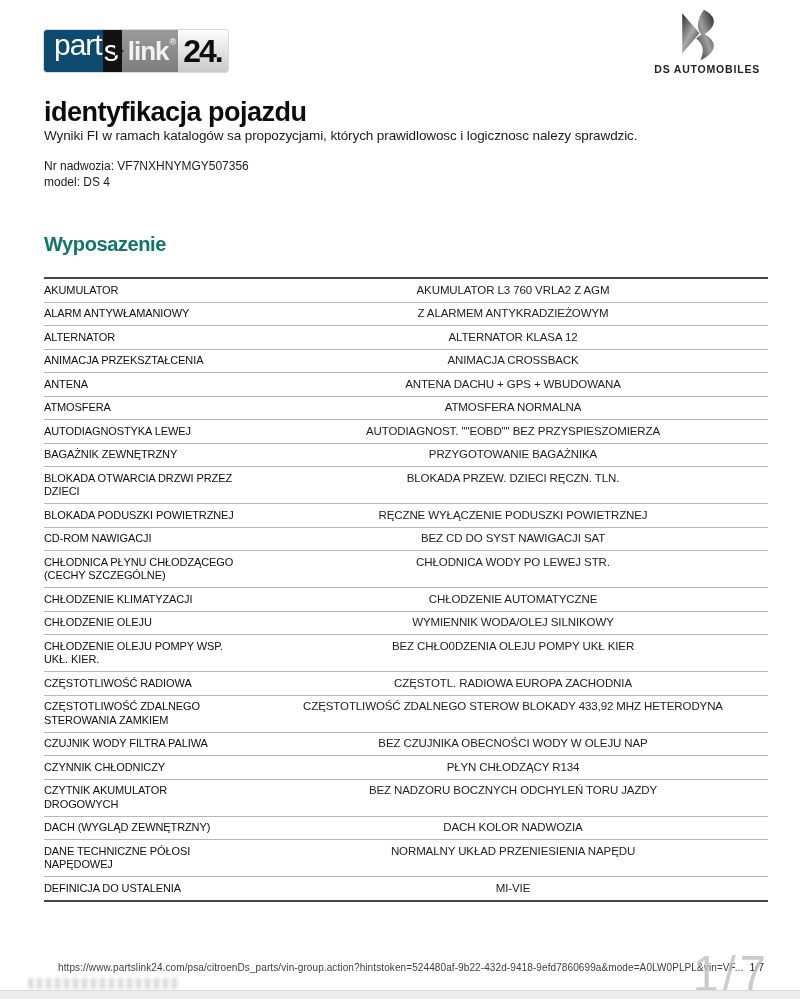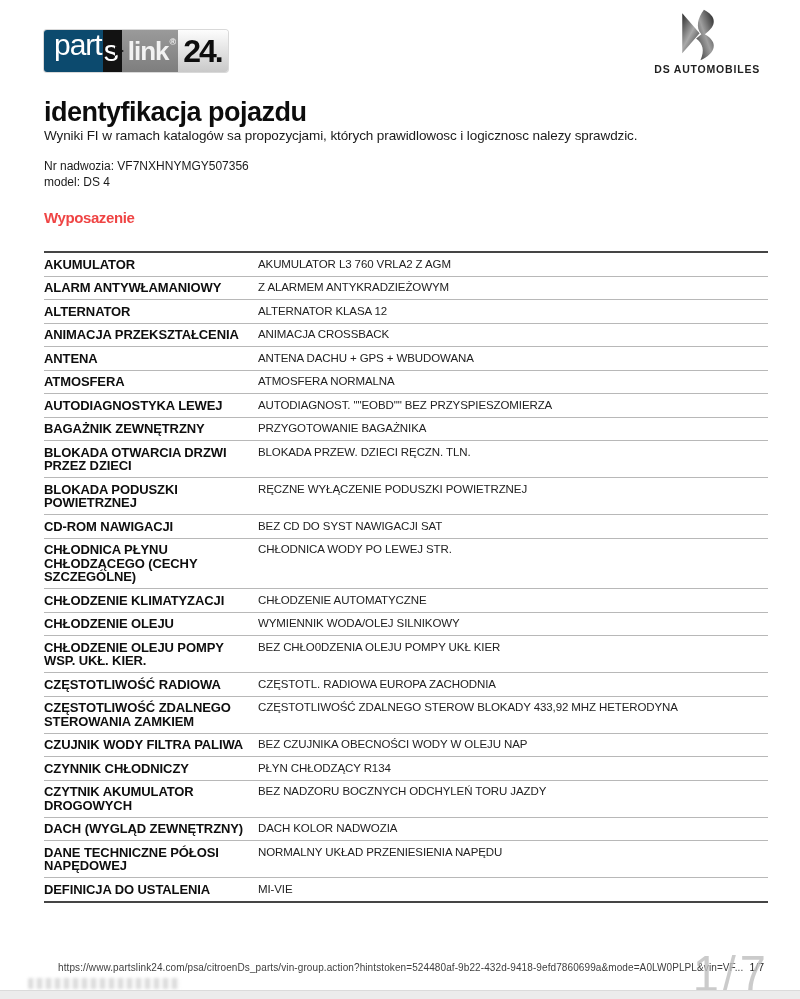--- a/index.html
+++ b/index.html
@@ -19,28 +19,28 @@
 
   .brand { position:absolute; right:40px; top:8px; width:126px; text-align:right; }
   .brand svg { width:52px; height:54px; display:block; margin:0 auto; }
   .brand-name { margin-top:1px; font-size:10.5px; font-weight:bold; letter-spacing:0.8px; color:#1f1f1f; white-space:nowrap; }
 
   
   .content { position:absolute; left:44px; right:32px; top:96px; }
   .page-title { font-size:27px; font-weight:bold; letter-spacing:-0.5px; color:#0c0c0c; line-height:32px; }
   .disclaimer { font-size:13.5px; color:#1a1a1a; letter-spacing:-0.1px; }
   .vin-block { margin-top:15px; font-size:12px; line-height:16px; color:#1a1a1a; }
-  .section-heading { margin-top:15px; font-size:15px; font-weight:bold; letter-spacing:-0.4px; color:#ef4444; line-height:26px; }
+  .section-heading { margin-top:41px; font-size:20px; font-weight:bold; letter-spacing:-0.4px; color:#0f766e; line-height:26px; }
 
   
   .equip-table { margin-top:20px; width:724px; border-top:2px solid #454545; border-bottom:2px solid #454545; }
   .equip-row { display:flex; align-items:flex-start; padding:4.5px 0; border-bottom:1px solid #b8b8b8; }
   .equip-row:last-child { border-bottom:none; }
-  .equip-label { flex:0 0 214px; padding-right:14px; font-weight:bold; font-size:13px; line-height:13.5px; letter-spacing:-0.1px; color:#0e0e0e; }
-  .equip-value { flex:1; font-size:11.5px; line-height:13.5px; letter-spacing:-0.1px; color:#222; }
+  .equip-label { flex:0 0 214px; padding-right:14px; font-weight:normal; font-size:11px; line-height:13.5px; letter-spacing:-0.1px; color:#0e0e0e; }
+  .equip-value { flex:1; font-size:11.5px; line-height:13.5px; letter-spacing:-0.1px; color:#222;text-align:center; }
 
   
   .footer-url { position:absolute; left:30px; bottom:26px; font-size:10px; color:#3e3e3e; letter-spacing:0.1px; white-space:nowrap;padding-left:28px; }
   .footer-page { position:absolute; right:36px; bottom:26px; font-size:10.5px; color:#222; }
   .watermark-17 { position:absolute; right:30px; bottom:0px; font-size:47px; line-height:50px; color:#bfbfbf; opacity:0.8; font-weight:300; letter-spacing:4px; transform:scaleY(1.05); }
   .smudge { position:absolute; left:28px; bottom:10px; width:152px; height:11px; border-radius:2px; opacity:0.55; filter:blur(1.6px);
             background:repeating-linear-gradient(90deg, rgba(140,140,140,.55) 0 5px, rgba(205,205,205,.2) 5px 9px); }
   .bottom-strip { position:absolute; left:0; right:0; bottom:0; height:9px; background:#ececec; border-top:1px solid #dbdbdb; }
 </style>
 </head>

